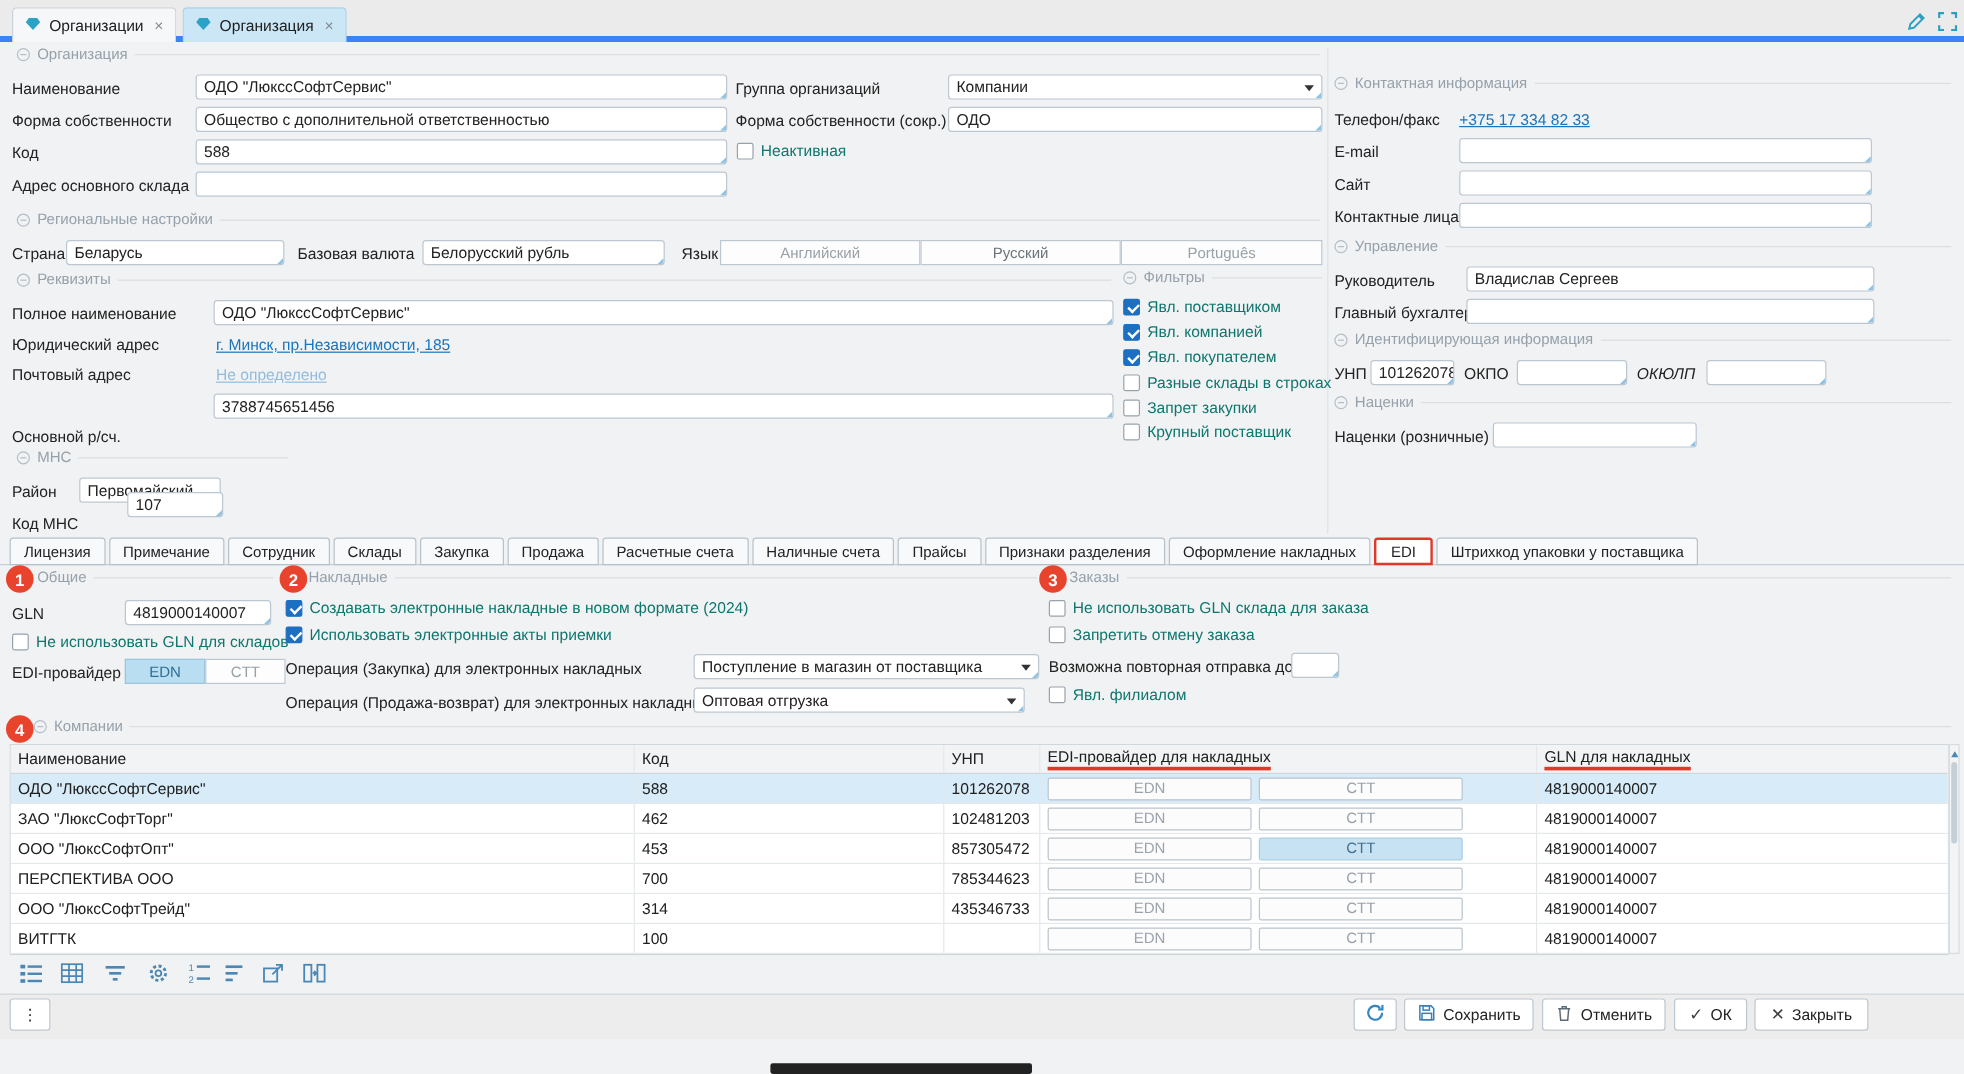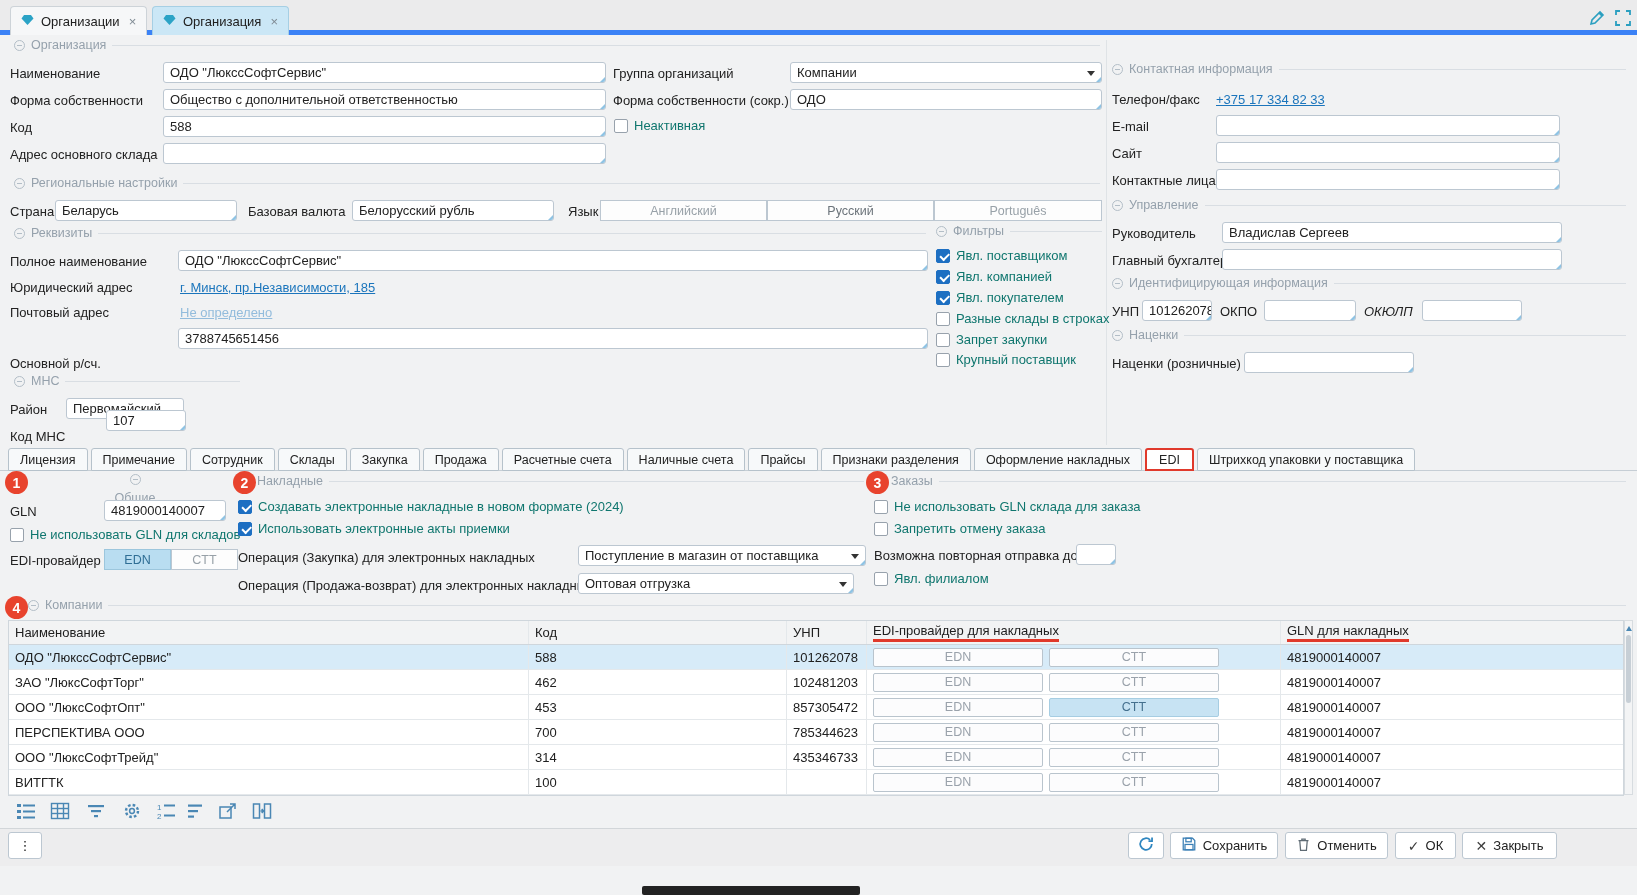--- a/index.html
+++ b/index.html
@@ -261,21 +261,21 @@
   <div class="dtab">Оформление накладных</div>
   <div class="dtab active">EDI</div>
   <div class="dtab">Штрихкод упаковки у поставщика</div>
 </div>
 
 <div class="badge" style="left:5px;top:471px;">1</div>
 <div class="badge" style="left:233px;top:471px;">2</div>
 <div class="badge" style="left:866px;top:471px;">3</div>
 <div class="badge" style="left:5px;top:596px;">4</div>
 
-<div class="gcap" style="left:28px;top:474px;width:214px;flex-direction:column;">
+<div class="gcap" style="left:14px;top:474px;width:214px;">
   <span class="gminus"></span>
   <span>Общие</span>
     <span class="gline"></span>
 </div>
 <span class="lbl" style="left:10px;top:504px;">GLN</span>
 <div class="field" style="left:104px;top:500px;width:122px;">4819000140007</div>
 <div class="cb" style="left:10px;top:527px;">
   <span class="cbbox"></span>
     <span>Не использовать GLN для складов</span>
   </div>

